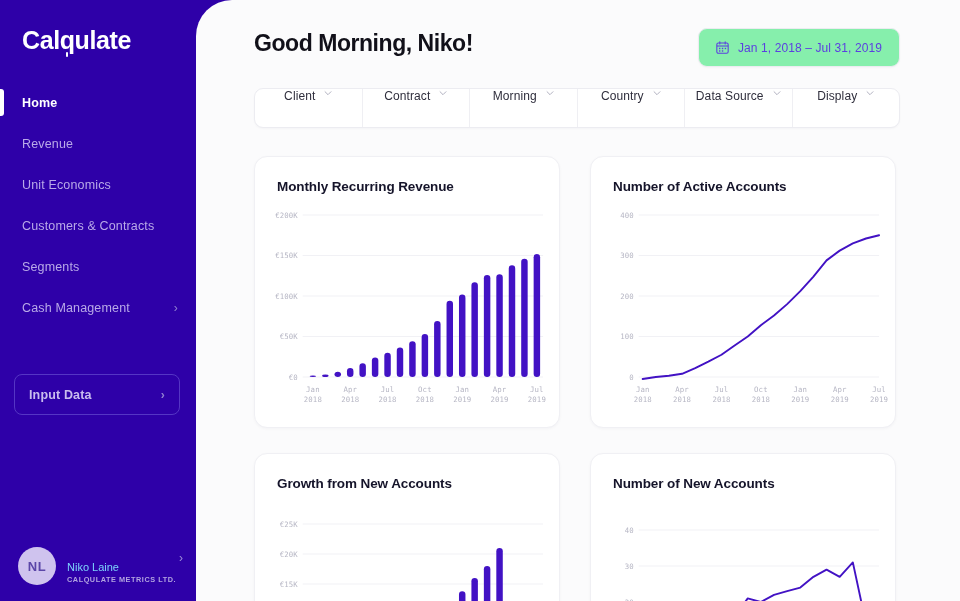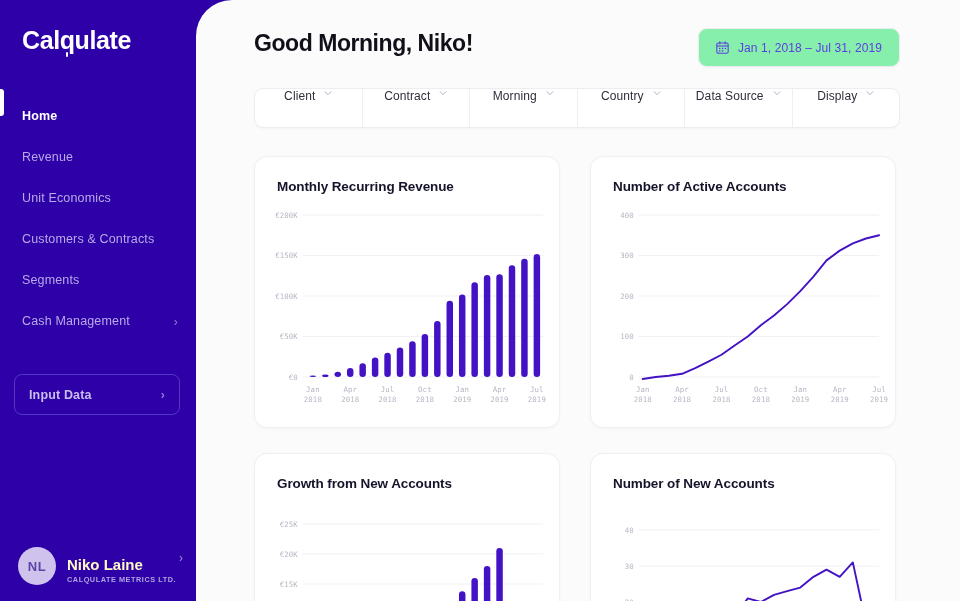--- a/index.html
+++ b/index.html
@@ -60,21 +60,21 @@
     position: absolute;
     left: 0;
     top: 82px;
     width: 196px;
   }
 
   .nav-item {
     position: relative;
     height: 41px;
     display: flex;
-    align-items: flex-end;
+    align-items: center;
     padding-left: 22px;
     padding-right: 18px;
     color: #B9A9E8;
     font-size: 12.5px;
     font-weight: 500;
     letter-spacing: 0.15px;
     cursor: pointer;
     user-select: none;
   }
   .nav-item.active {
@@ -146,23 +146,23 @@
     display: flex;
     align-items: center;
     justify-content: center;
     flex: 0 0 auto;
   }
   .user-text {
     margin-left: 11px;
     min-width: 0;
   }
   .user-name {
-    color: #fef9c3;
-    font-size: 15px;
-    font-weight: 700;
+    color: #7dd3fc;
+    font-size: 11px;
+    font-weight: 400;
     line-height: 1.25;
     white-space: nowrap;
   }
   .user-org {
     color: #B3A4E0;
     font-size: 7.3px;
     font-weight: 700;
     letter-spacing: 0.55px;
     line-height: 1.35;
     white-space: nowrap;

